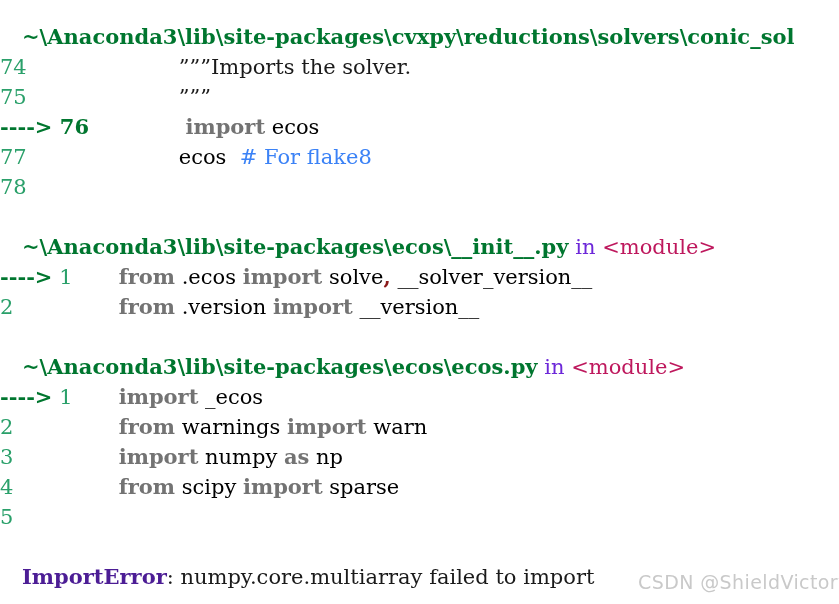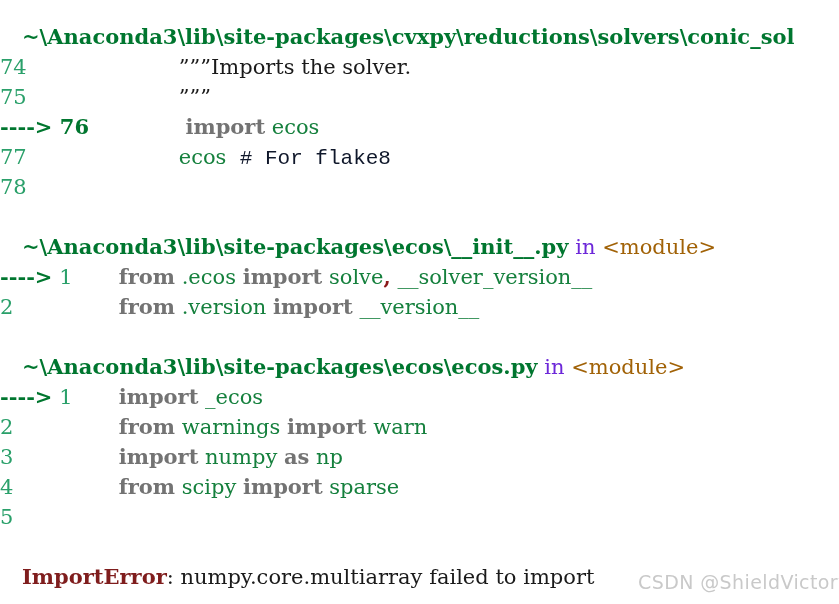--- a/index.html
+++ b/index.html
@@ -42,21 +42,21 @@
   }
   .path {
     color: #00762f;
     font-weight: bold;
   }
   .in-word {
     color: #6d28d9;
     font-weight: normal;
   }
   .module {
-    color: #a16207;
+    color: #be185d;
     font-weight: normal;
   }
 
   
   .code-line {
     padding-left: 0;
   }
   .gutter {
     display: inline-block;
     width: 112px;
@@ -70,29 +70,29 @@
   .arrow {
     color: #00762f;
     font-weight: bold;
   }
   .code {
     color: #1a1a1a;
   }
 
   
   .kw   { color: #737373; font-weight: bold; }
-  .com  { color: #0f172a; font-family: Liberation Mono, monospace; }
+  .com  { color: #3b82f6; }
   .str  { color: #1a1a1a; }
   .punc { color: #8b1a1a; font-weight: bold; }
-  .nam  { color: #15803d; }
+  .nam  { color: #000000; }
 
   
   .err-line { padding-left: 22px; }
   .err-type {
-    color: #7f1d1d;
+    color: #4c1d95;
     font-weight: bold;
   }
   .err-msg { color: #1a1a1a; }
 
   
   #watermark {
     position: absolute;
     left: 638px;
     top: 571px;
     font-family: "DejaVu Sans", "Liberation Sans", sans-serif;

